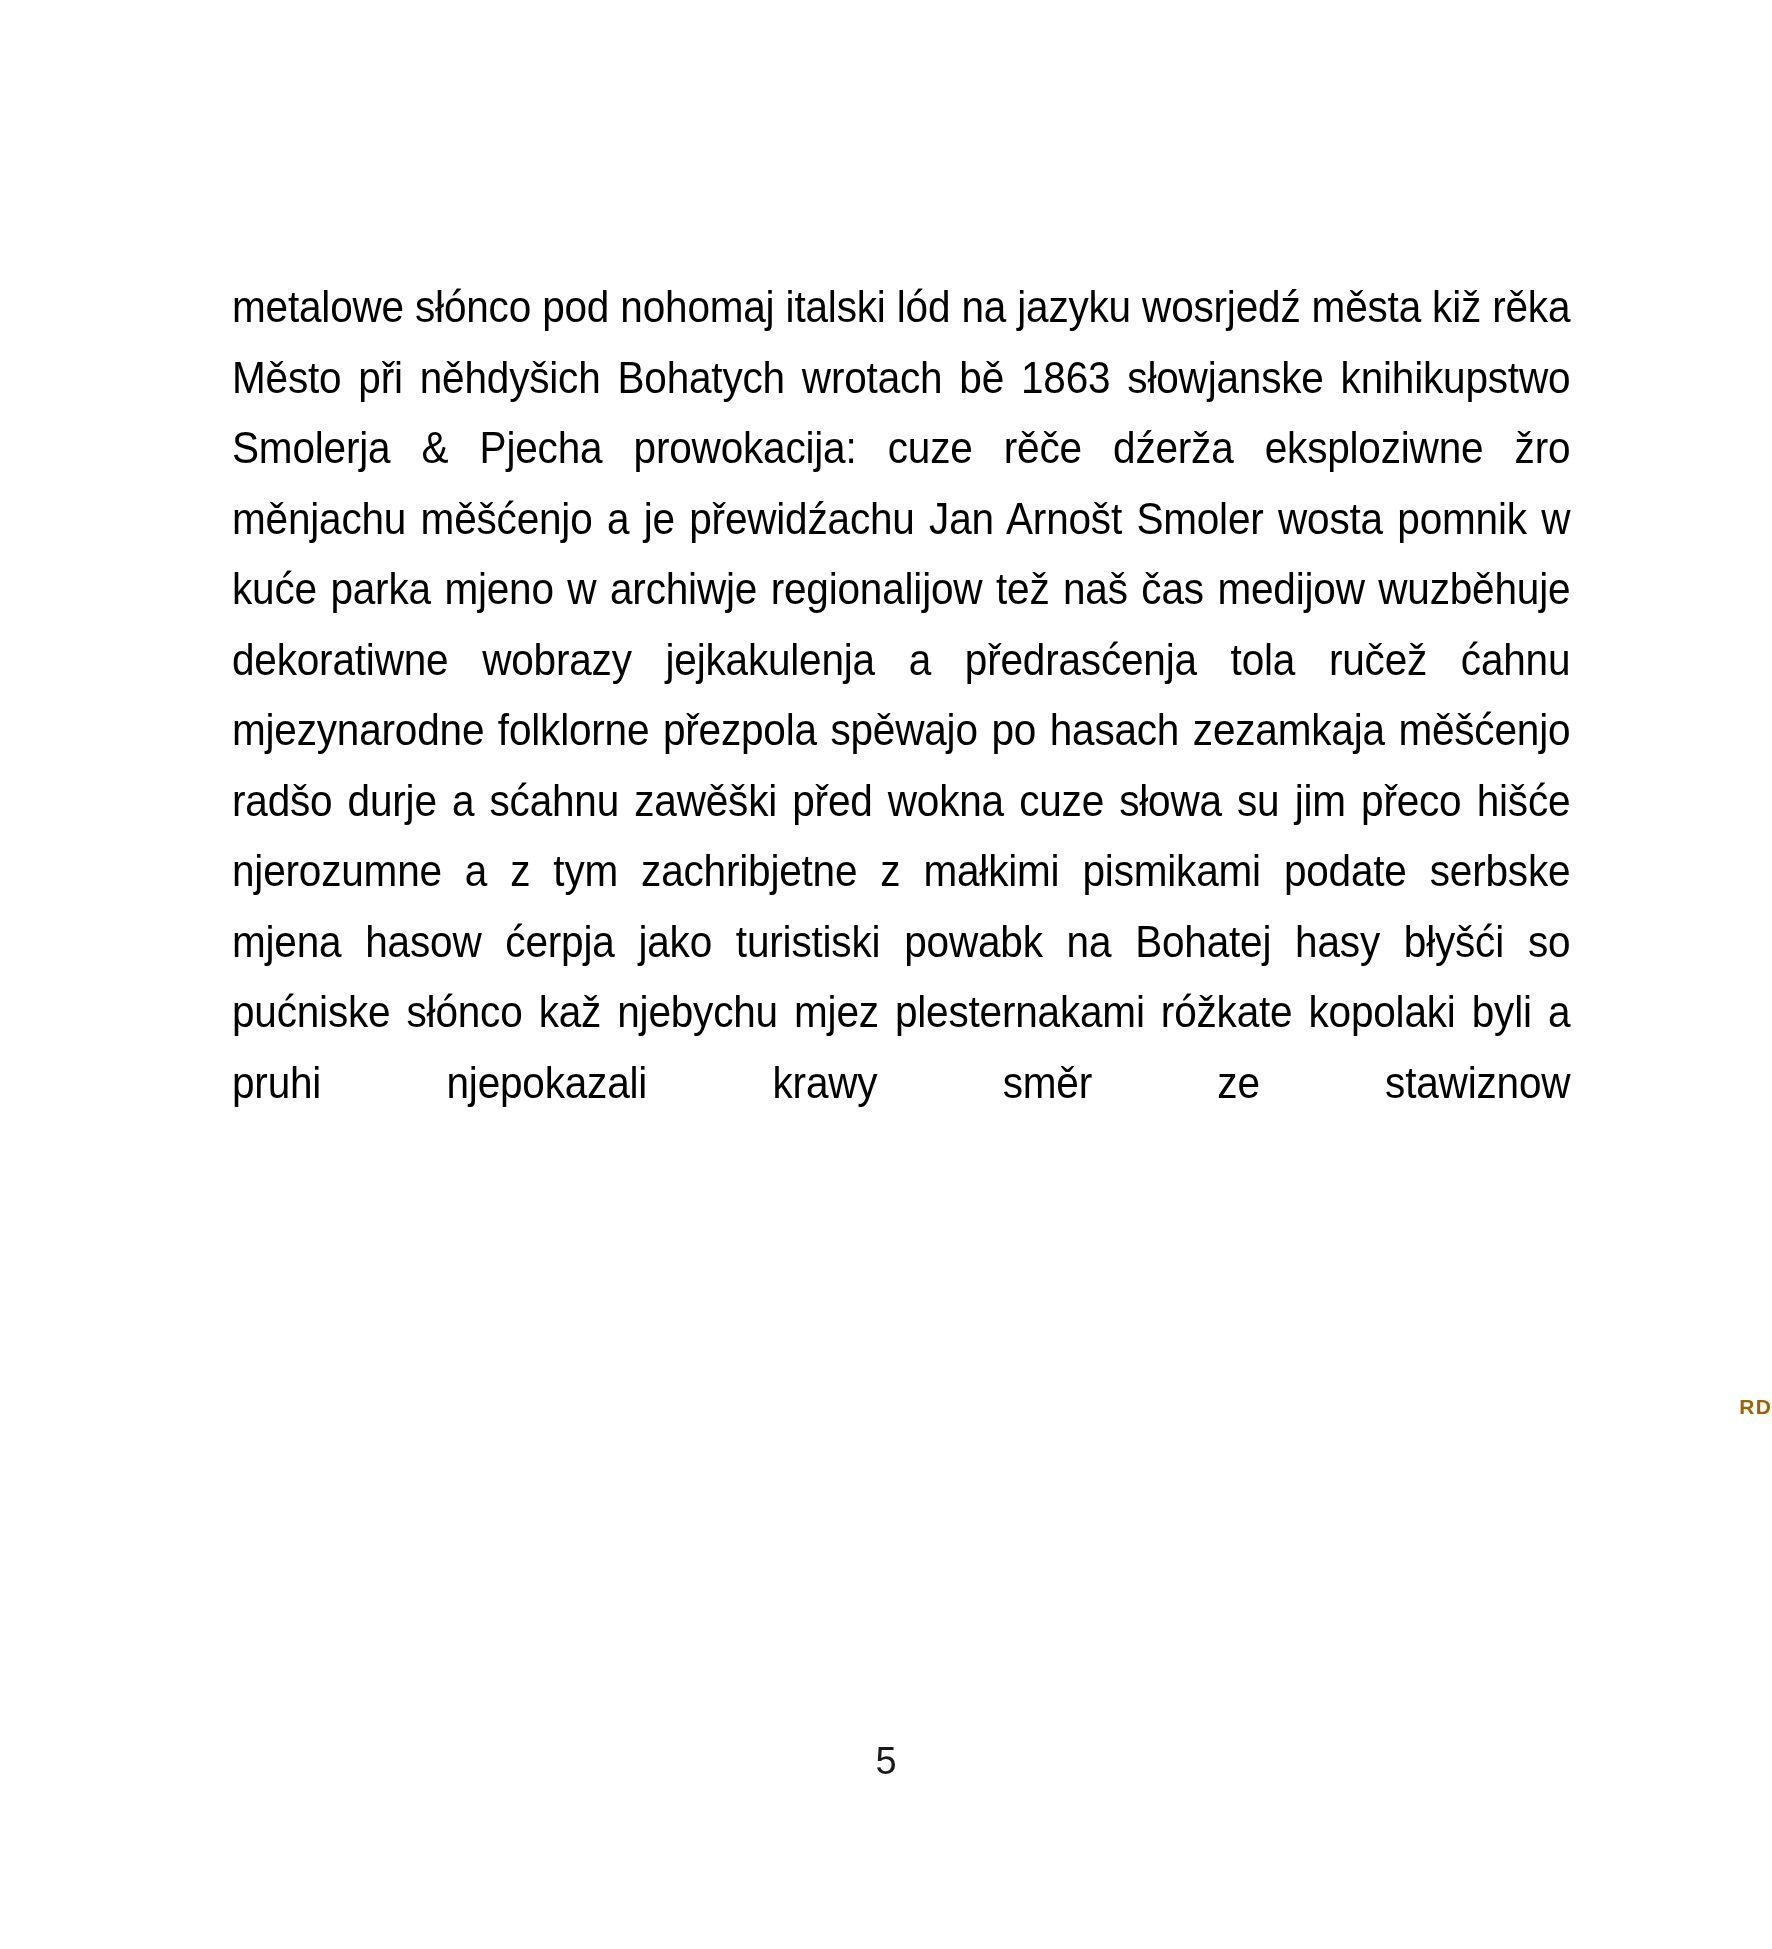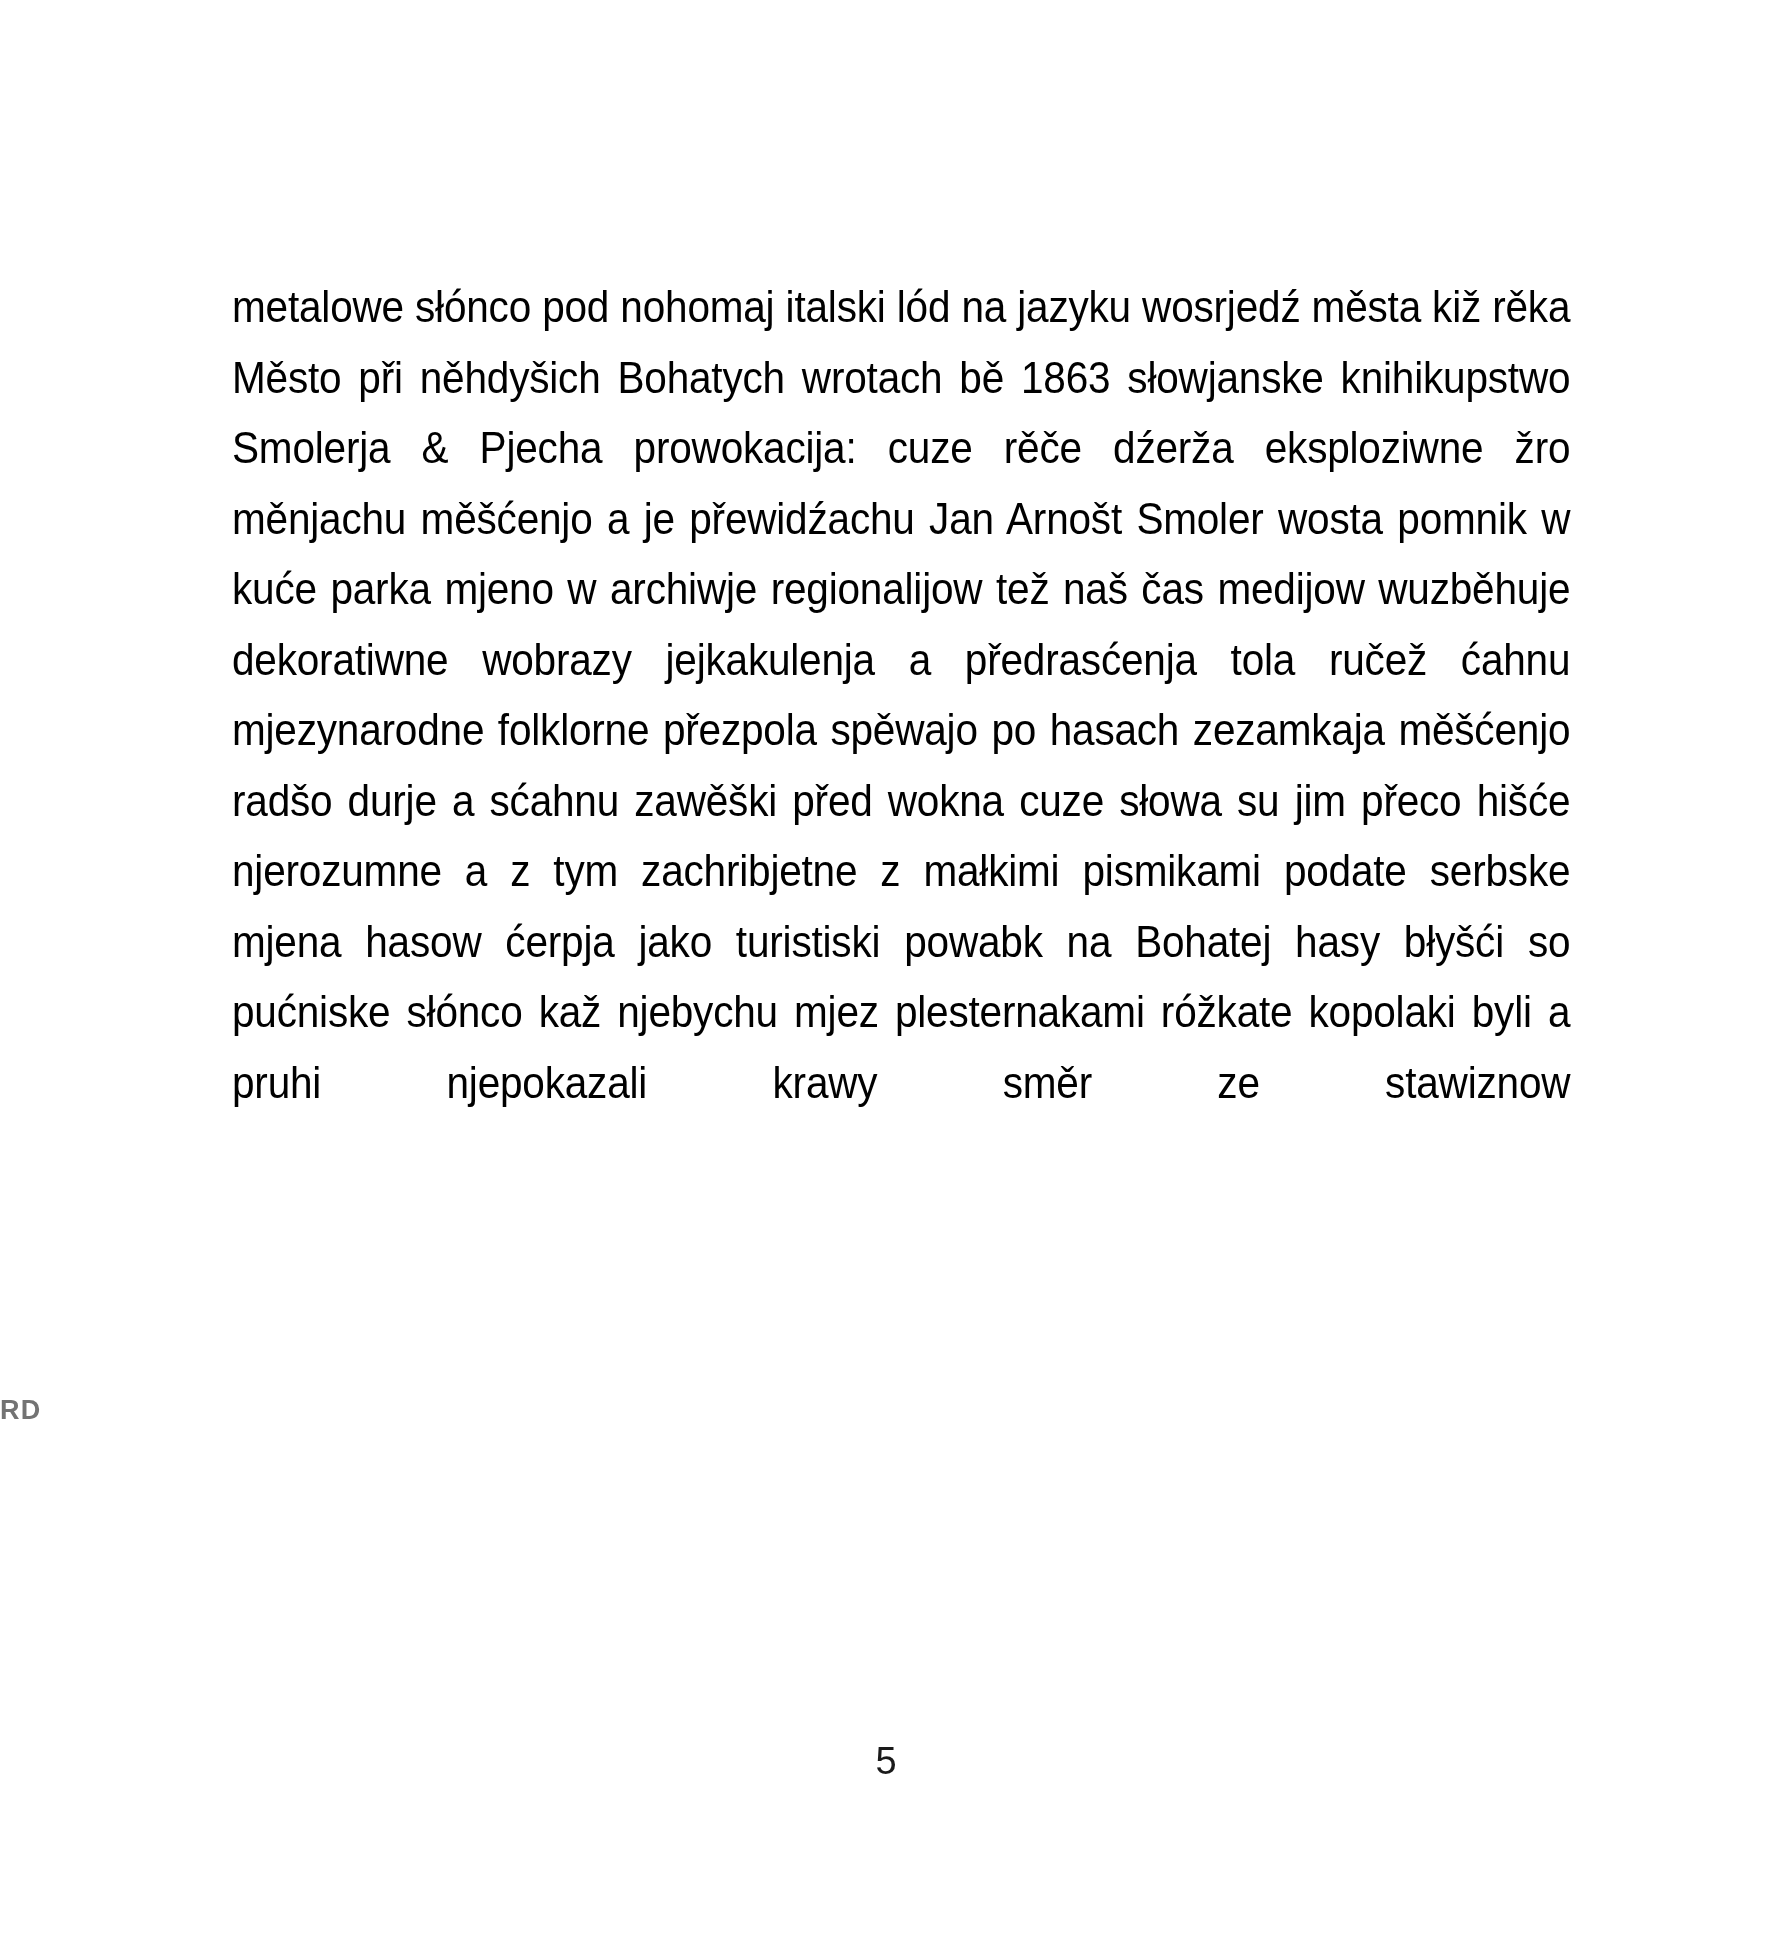--- a/index.html
+++ b/index.html
@@ -50,23 +50,23 @@
     content: "";
     display: inline-block;
     width: 100%;
   }
 
   .marker {
     position: absolute;
     left: 0;
     right: 0;
     top: 1395px;
-    text-align: left;
-    color: #737373;
-    font-size: 27px;
+    text-align: right;
+    color: #a16207;
+    font-size: 21px;
     font-weight: 700;
     letter-spacing: 1.2px;
   }
 
   .folio {
     position: absolute;
     left: 0;
     right: 0;
     top: 1740px;
     text-align: center;

